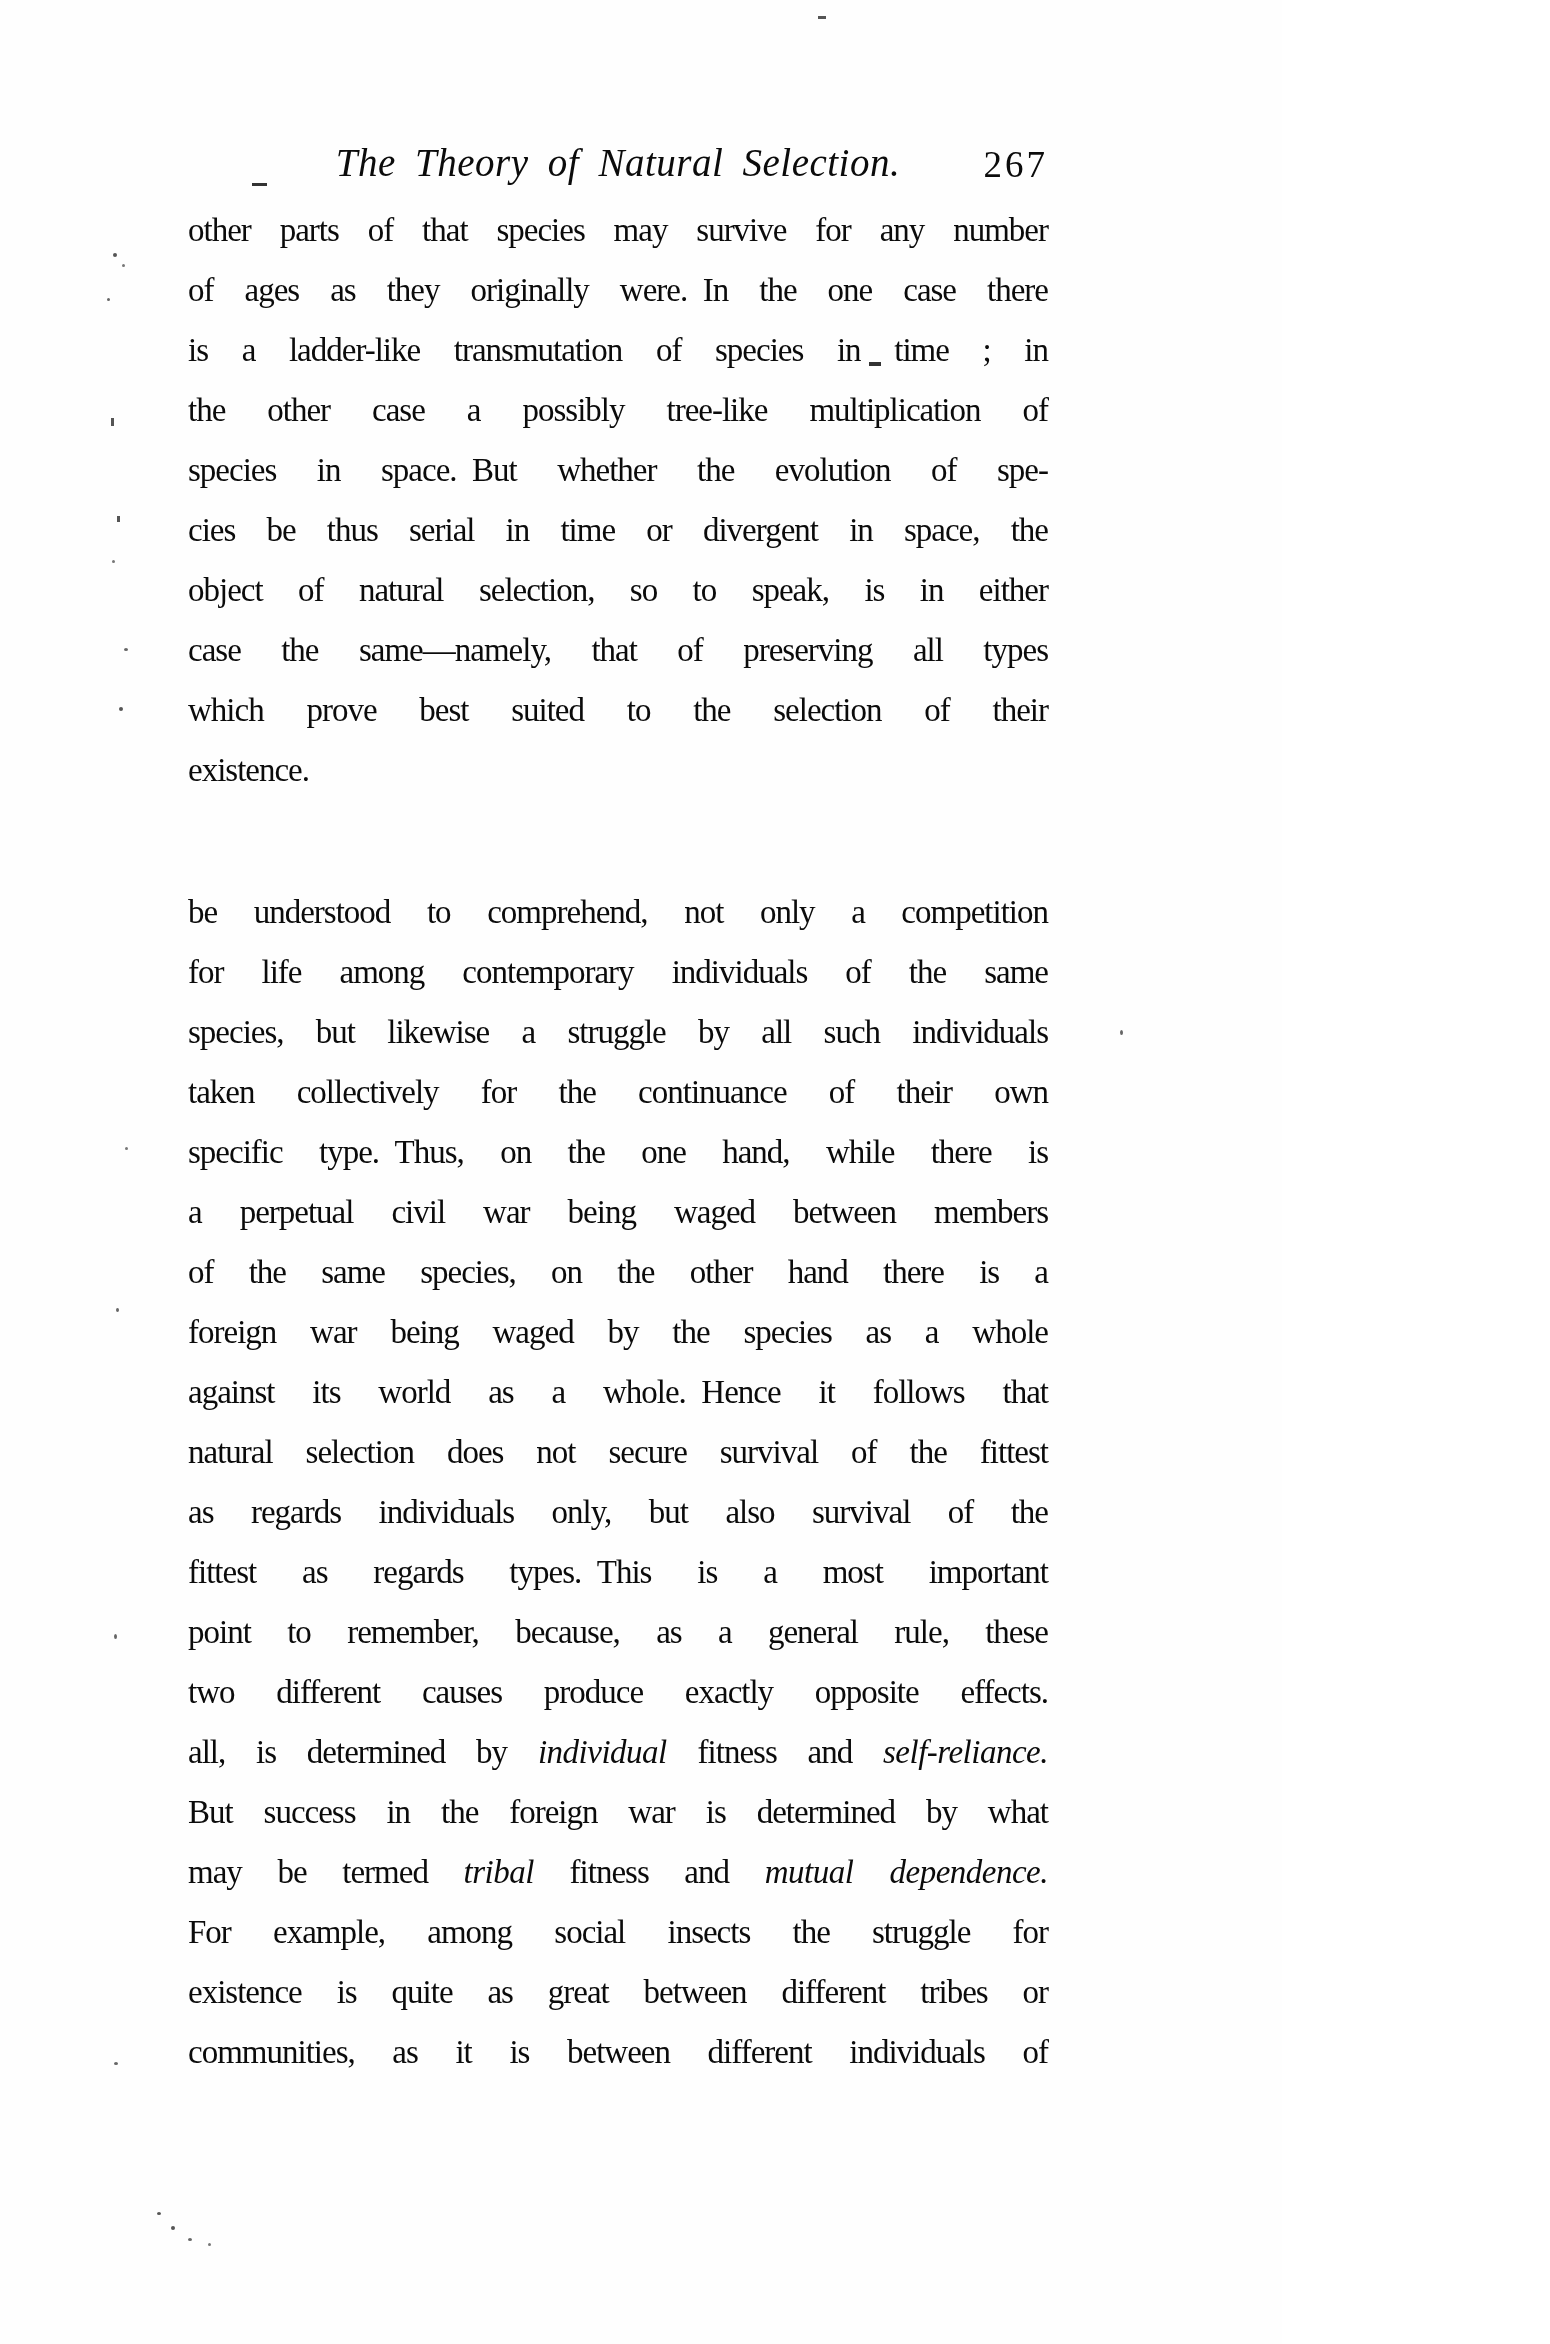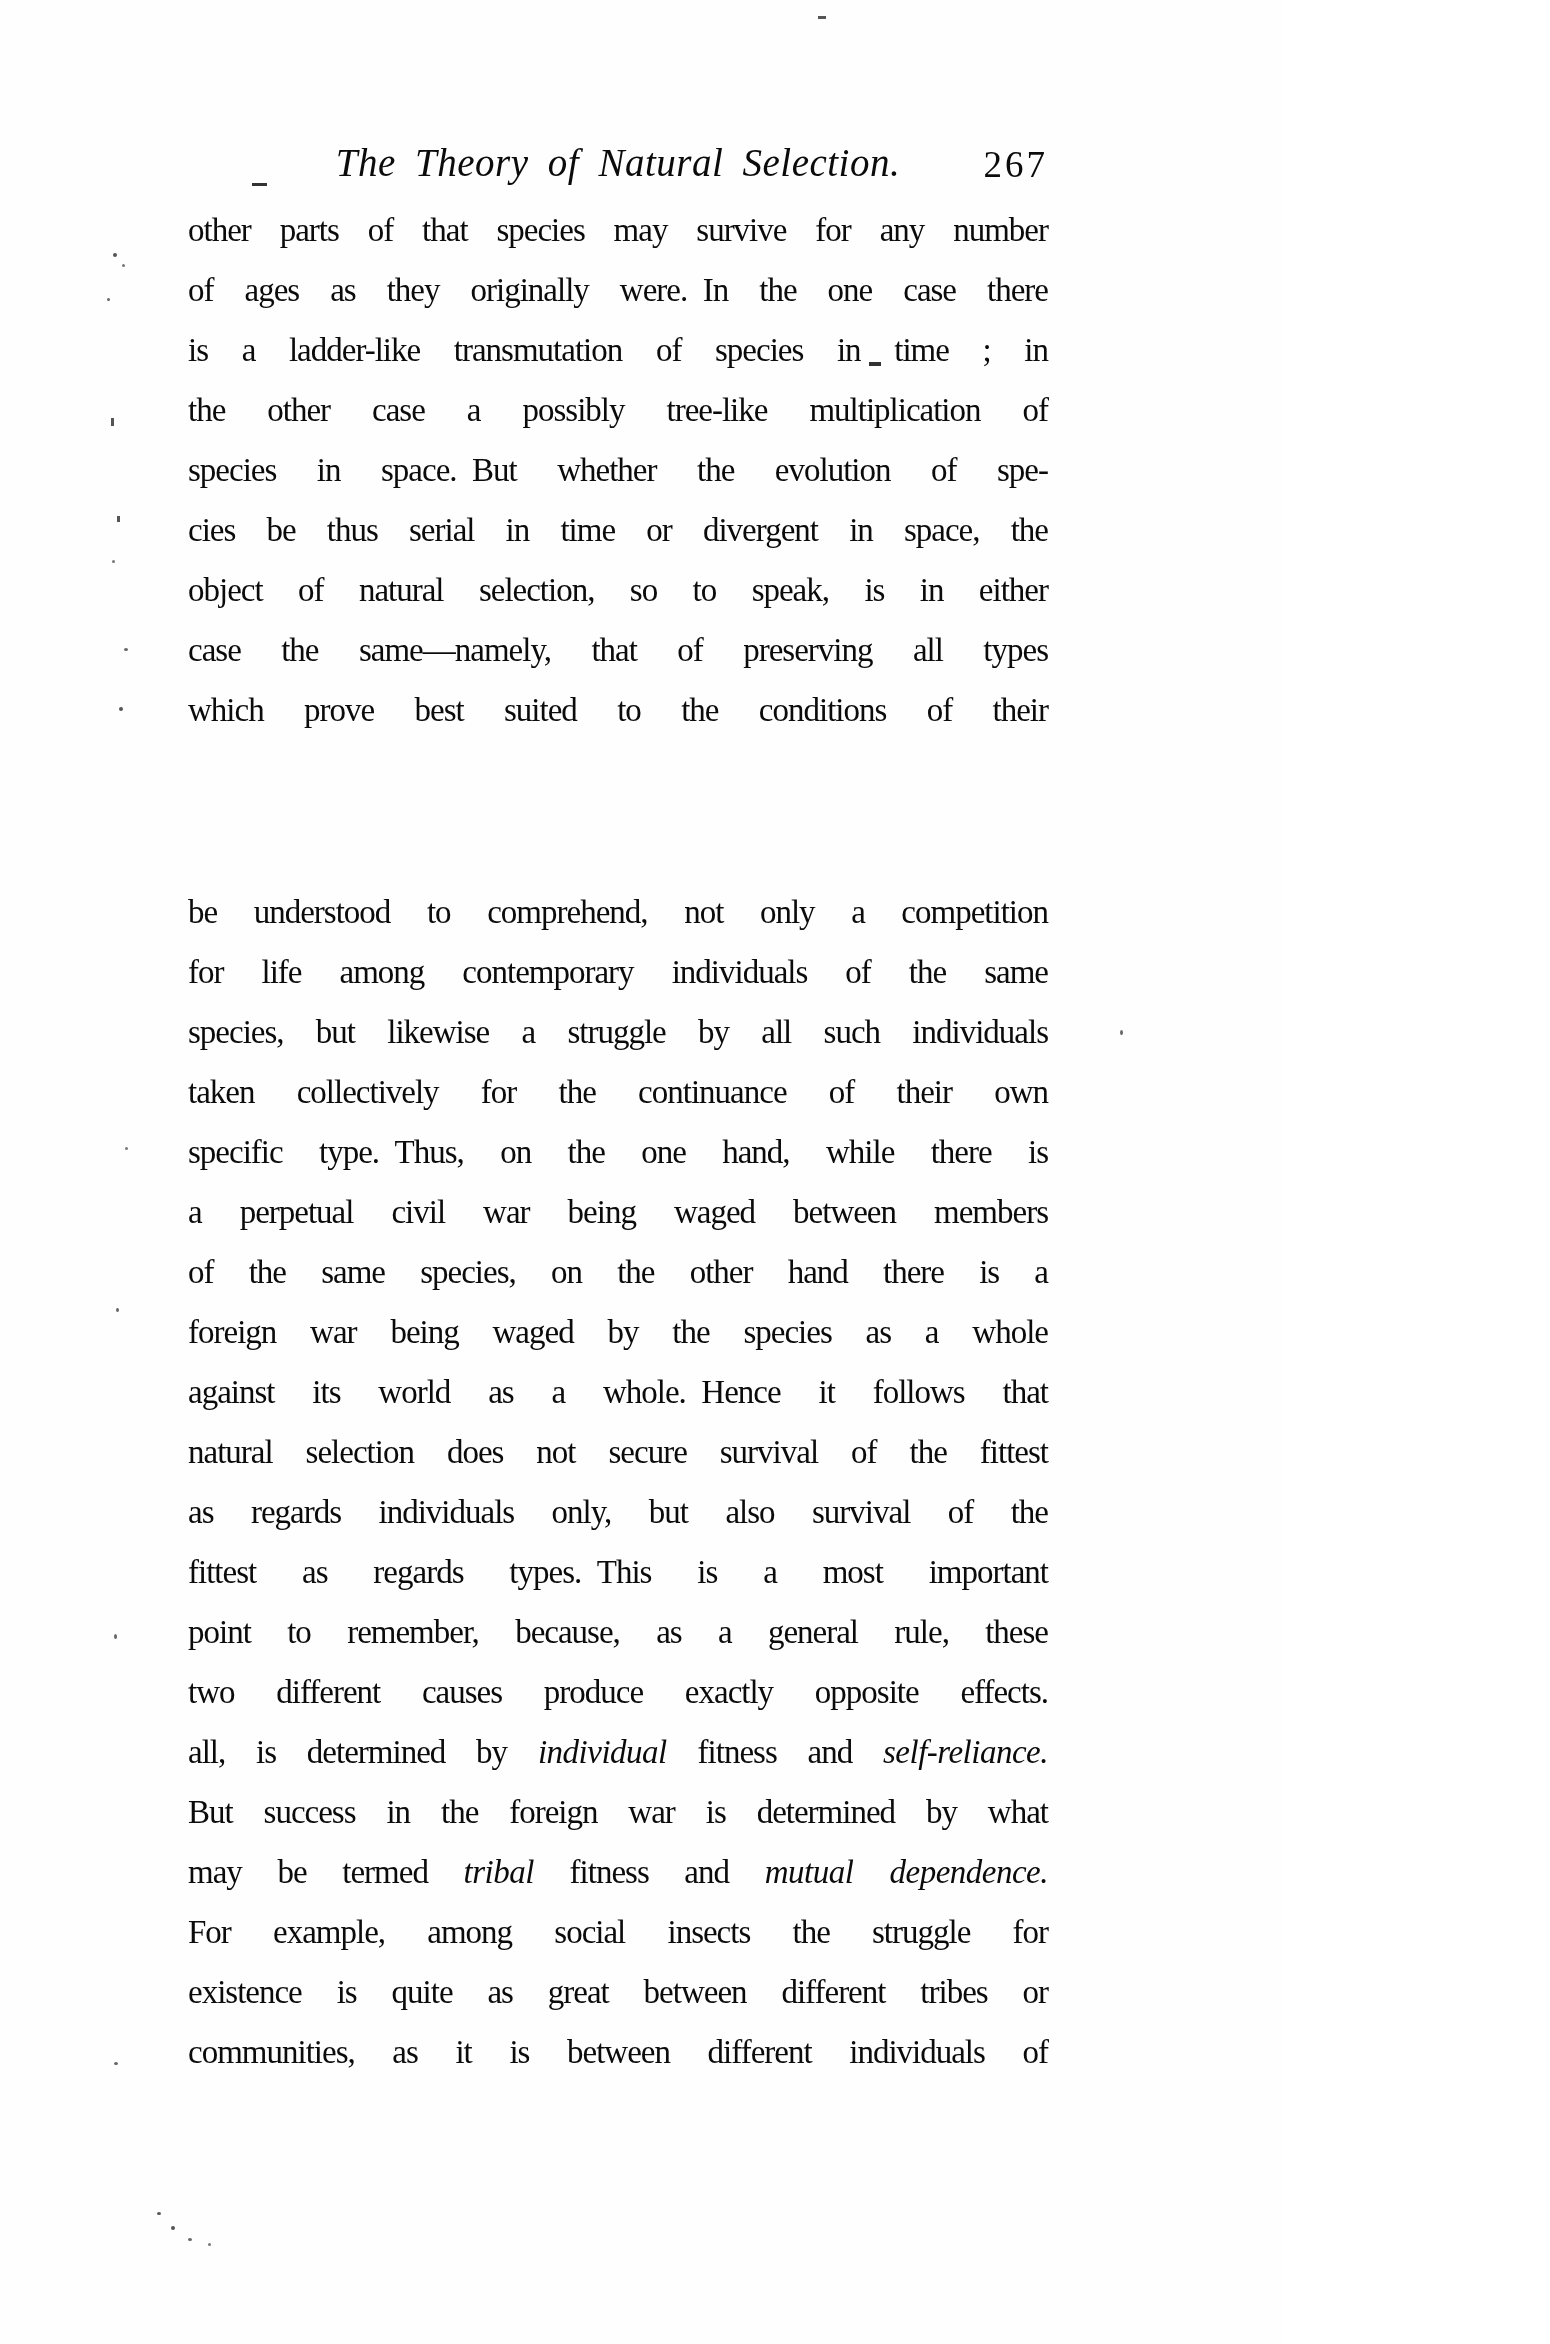--- a/index.html
+++ b/index.html
@@ -57,21 +57,22 @@
 
   <div class="para" id="p1">
     <div class="ln">other parts of that species may survive for any number</div>
     <div class="ln">of ages as they originally were. In the one case there</div>
     <div class="ln">is a ladder-like transmutation of species in time ; in</div>
     <div class="ln">the other case a possibly tree-like multiplication of</div>
     <div class="ln">species in space. But whether the evolution of spe-</div>
     <div class="ln">cies be thus serial in time or divergent in space, the</div>
     <div class="ln">object of natural selection, so to speak, is in either</div>
     <div class="ln">case the same—namely, that of preserving all types</div>
-    <div class="ln">which prove best suited to the conditions of their</div>
+    <div class="ln">which prove best suited to the selection of their</div>
+    <div class="ln end">existence.</div>
   </div>
 
   <div class="para" id="p2">
     <div class="ln">be understood to comprehend, not only a competition</div>
     <div class="ln">for life among contemporary individuals of the same</div>
     <div class="ln">species, but likewise a struggle by all such individuals</div>
     <div class="ln">taken collectively for the continuance of their own</div>
     <div class="ln">specific type. Thus, on the one hand, while there is</div>
     <div class="ln">a perpetual civil war being waged between members</div>
     <div class="ln">of the same species, on the other hand there is a</div>

